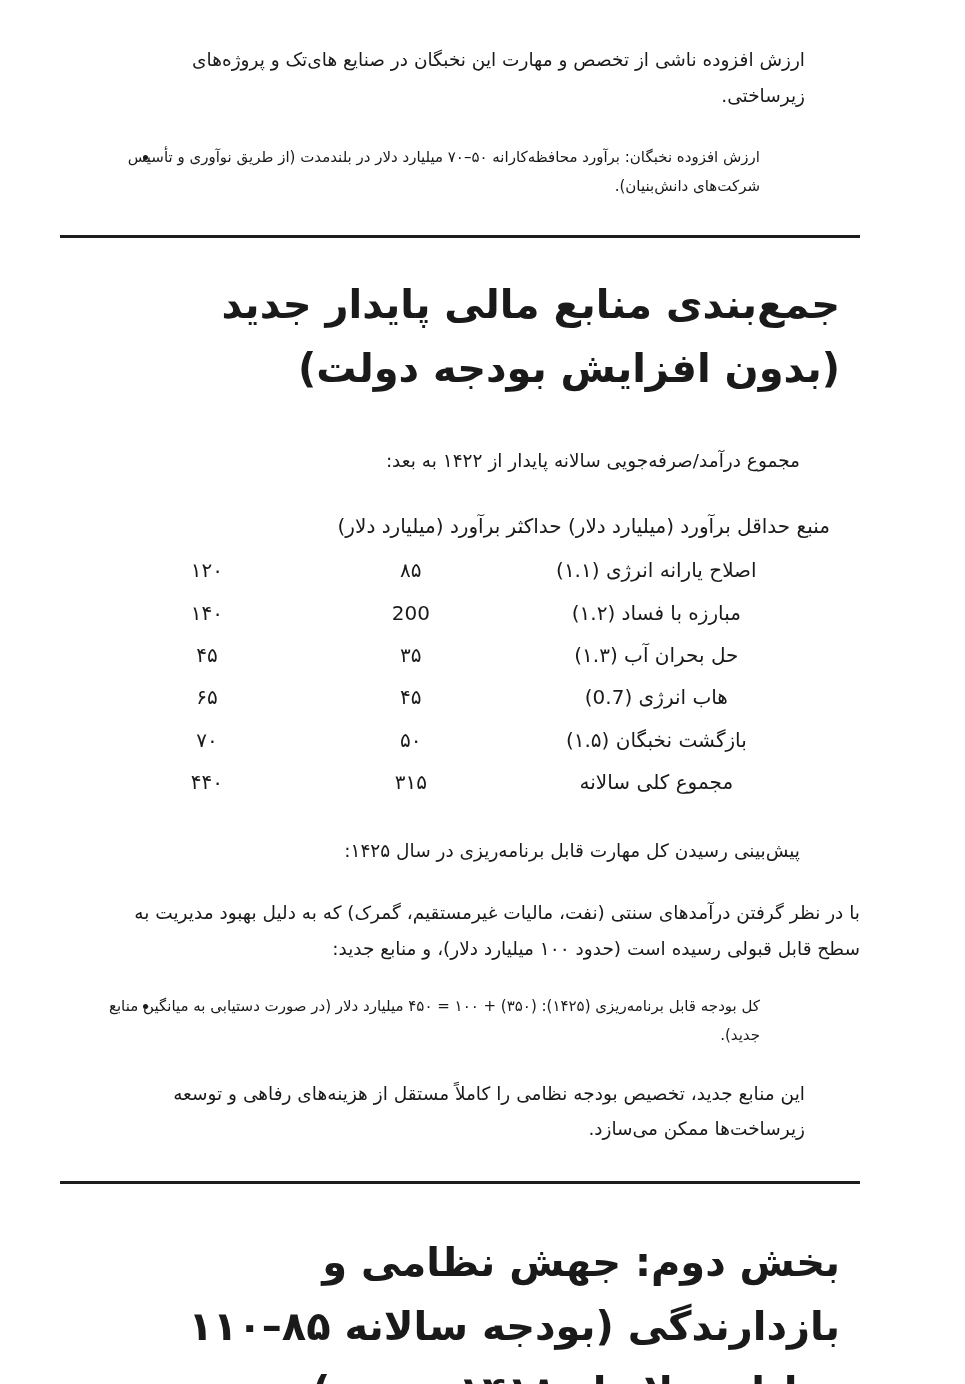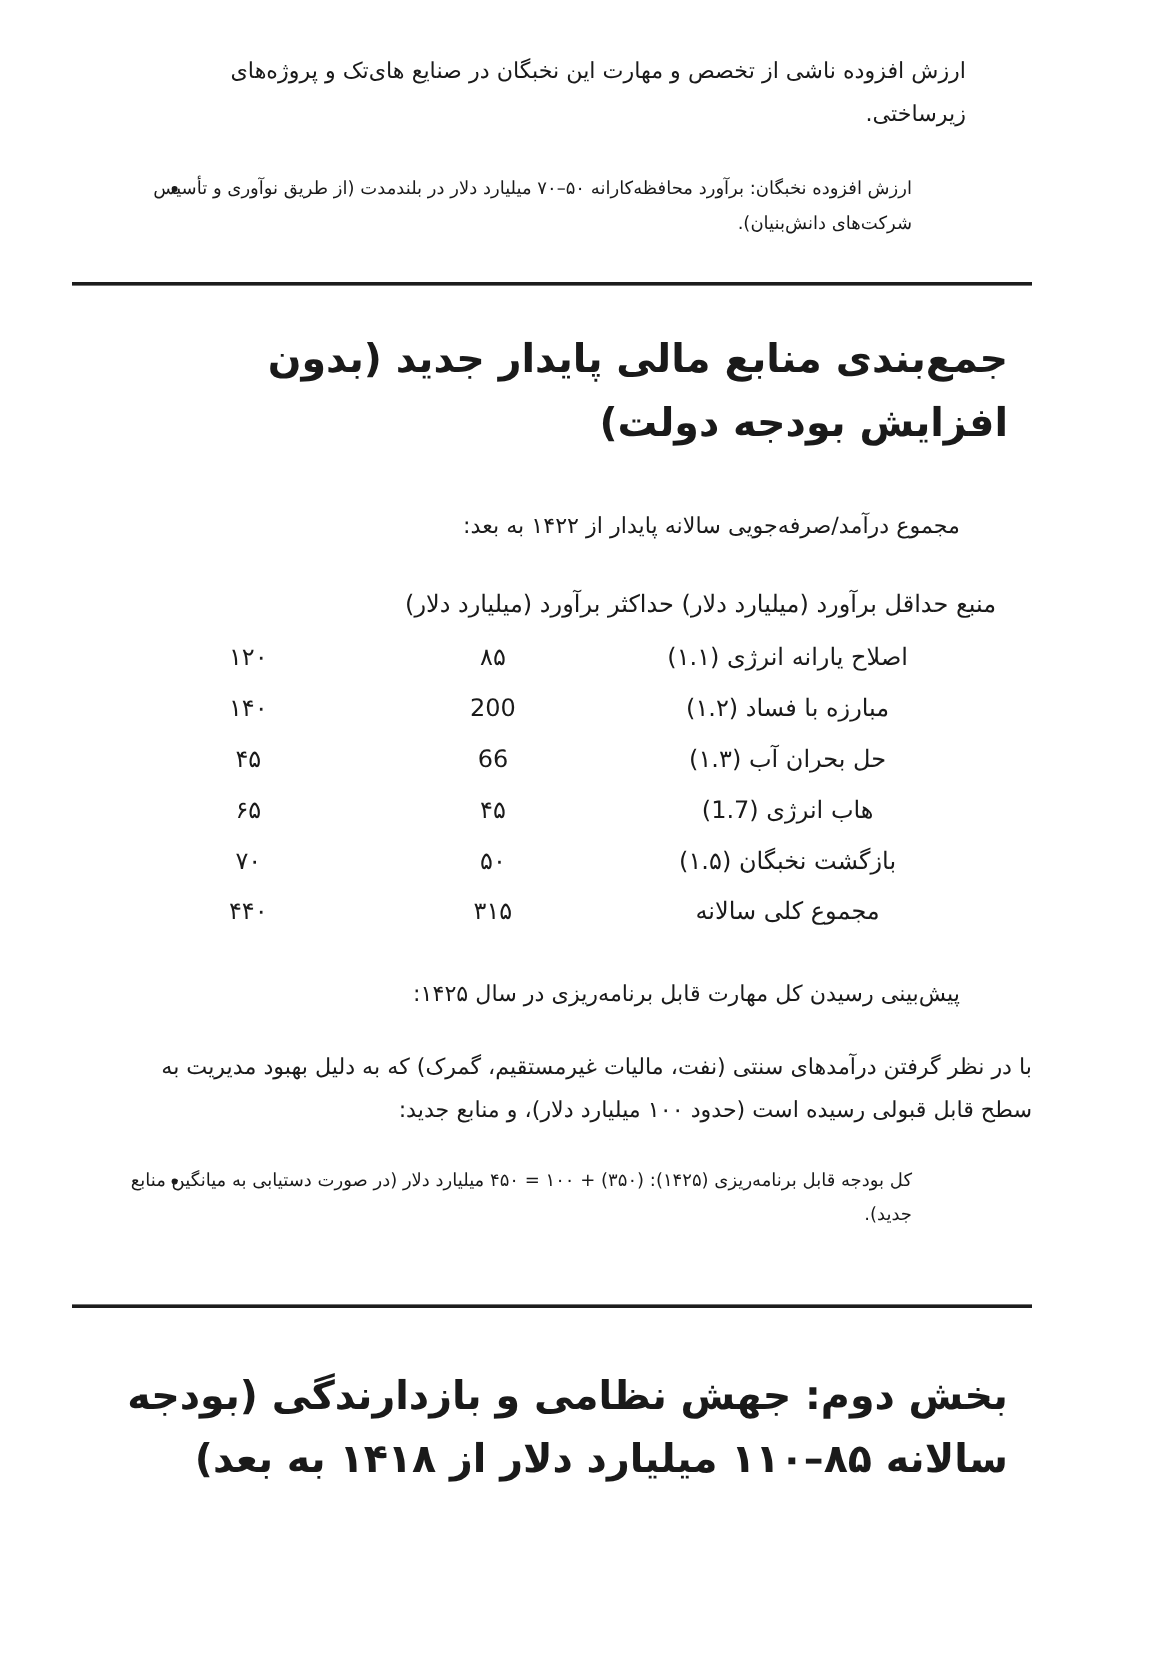--- a/index.html
+++ b/index.html
@@ -62,21 +62,21 @@
     left: 38px;
     top: 0.82em;
     width: 5px;
     height: 5px;
     border-radius: 50%;
     background: #1a1a1a;
   }
 
   
   .h-main {
-    font-size: 33px;
+    font-size: 40px;
     line-height: 1.62;
     font-weight: 700;
     text-align: right;
     margin: 0;
     padding-right: 20px;
     direction: rtl;
     letter-spacing: -0.2px;
   }
 
   
@@ -175,25 +175,25 @@
         <td class="col-min">۸۵</td>
         <td class="col-max">۱۲۰</td>
       </tr>
       <tr>
         <td class="col-src">مبارزه با فساد (۱.۲)</td>
         <td class="col-min">200</td>
         <td class="col-max">۱۴۰</td>
       </tr>
       <tr>
         <td class="col-src">حل بحران آب (۱.۳)</td>
-        <td class="col-min">66</td>
+        <td class="col-min">۳۵</td>
         <td class="col-max">۴۵</td>
       </tr>
       <tr>
-        <td class="col-src">هاب انرژی (1.7)</td>
+        <td class="col-src">هاب انرژی (0.7)</td>
         <td class="col-min">۴۵</td>
         <td class="col-max">۶۵</td>
       </tr>
       <tr>
         <td class="col-src">بازگشت نخبگان (۱.۵)</td>
         <td class="col-min">۵۰</td>
         <td class="col-max">۷۰</td>
       </tr>
       <tr>
         <td class="col-src">مجموع کلی سالانه</td>
@@ -215,20 +215,21 @@
 
   <ul class="bullets">
     <li>
       <span class="bullet-dot"></span>
       <span>کل بودجه قابل برنامه‌ریزی (۱۴۲۵): (۳۵۰) + ۱۰۰ = ۴۵۰ میلیارد دلار (در صورت دستیابی به میانگین منابع جدید).</span>
     </li>
   </ul>
 
   <div class="sp-22"></div>
 
+  <p class="para para-indent">این منابع جدید، تخصیص بودجه نظامی را کاملاً مستقل از هزینه‌های رفاهی و توسعه زیرساخت‌ها ممکن می‌سازد.</p>
 
   <div class="sp-34"></div>
 
   <hr class="rule">
 
   <div class="sp-46"></div>
 
   <h1 class="h-main">بخش دوم: جهش نظامی و بازدارندگی (بودجه سالانه ۸۵–۱۱۰ میلیارد دلار از ۱۴۱۸ به بعد)</h1>
 
   <div class="sp-46"></div>

